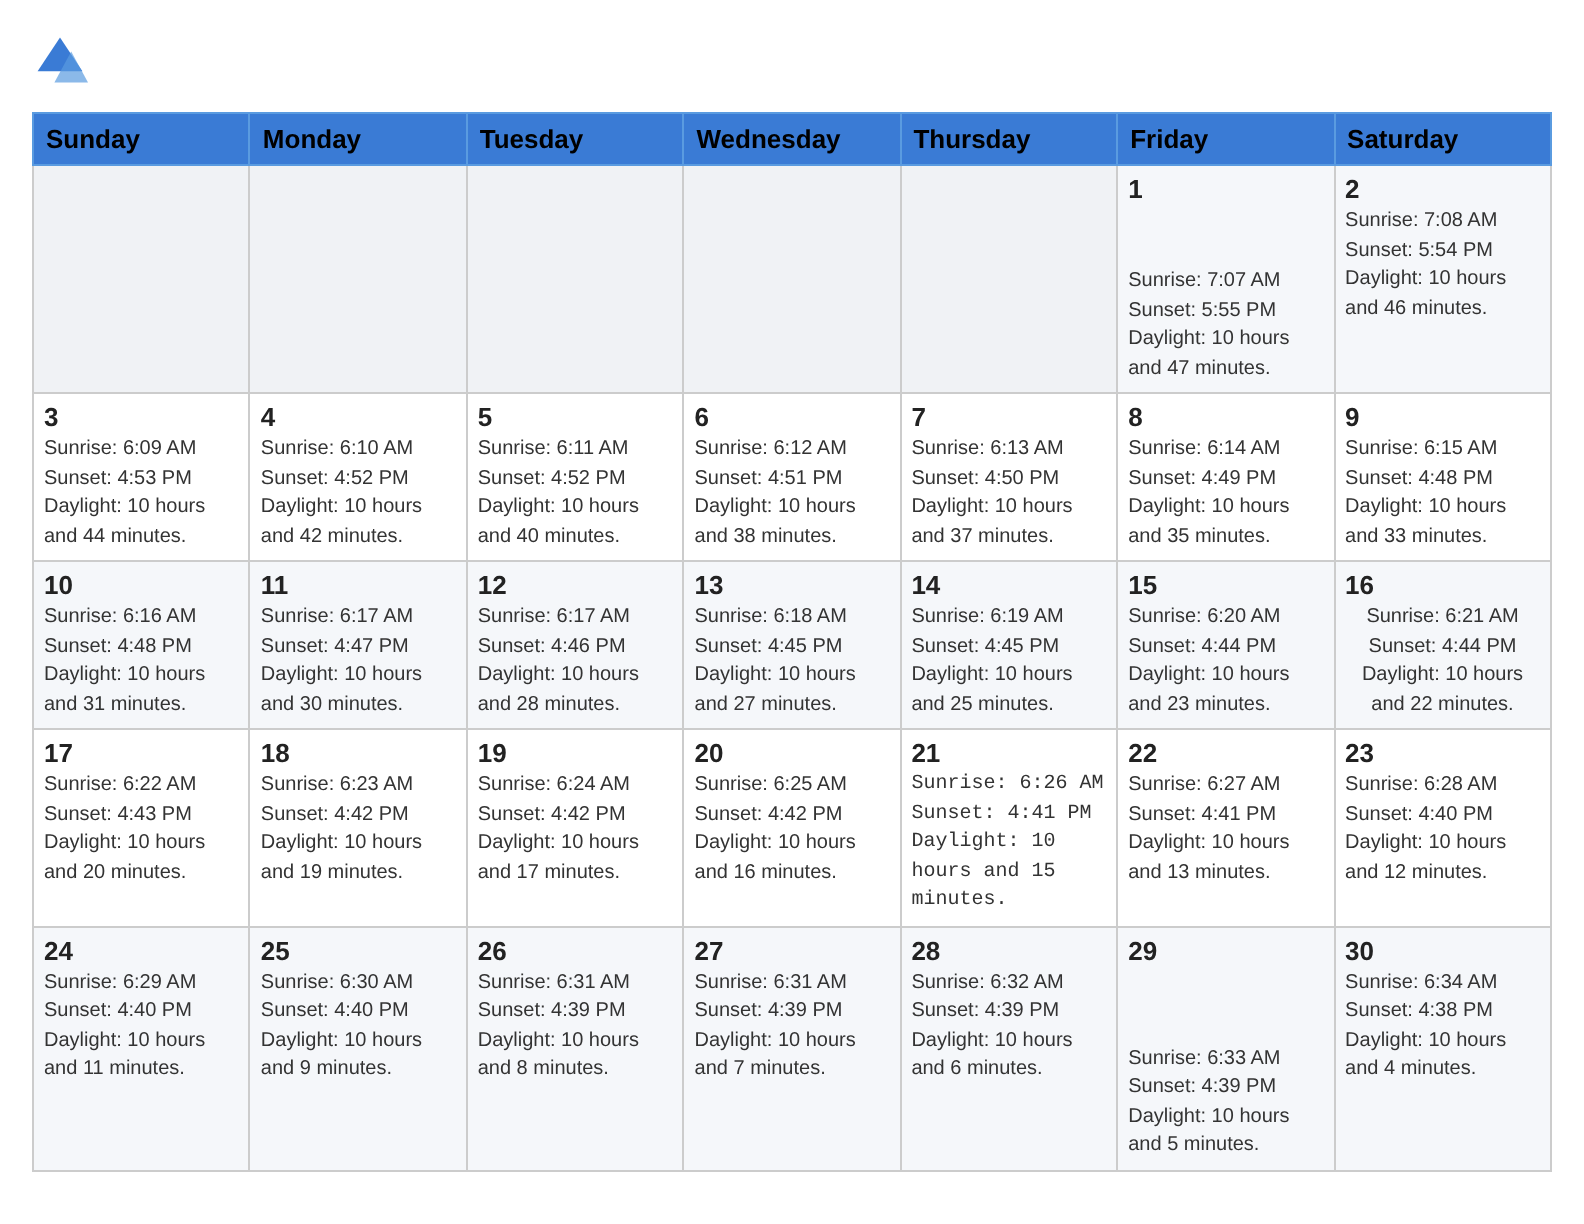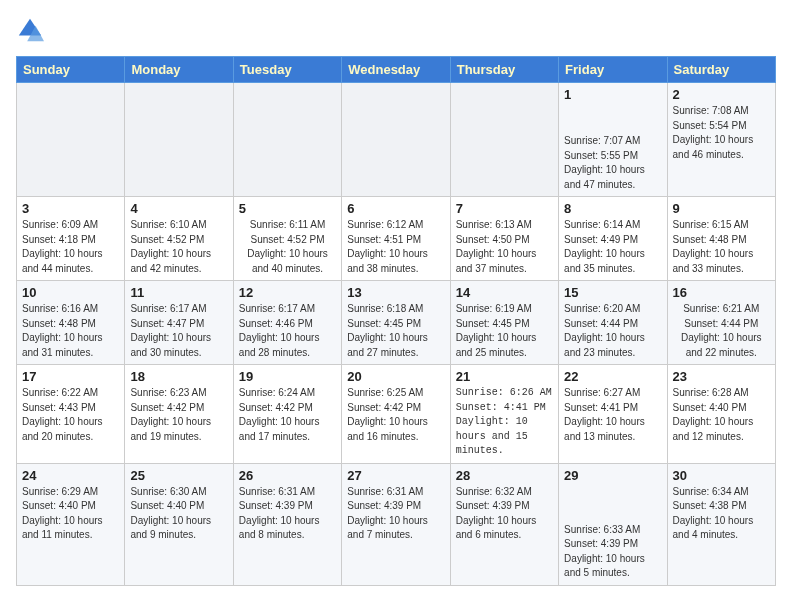--- a/index.html
+++ b/index.html
@@ -49,21 +49,21 @@
       font-size: 14px;
       color: #444;
     }
     .calendar {
       width: 100%;
       border-collapse: collapse;
       table-layout: fixed;
     }
     .calendar thead th {
       background-color: #3a7bd5;
-      color: #fef9c3;
+      color: #000000;
       font-size: 13px;
       font-weight: bold;
       padding: 5px 6px;
       text-align: left;
       border: 1px solid #5a9be0;
     }
     .calendar tbody td {
       border: 1px solid #ccc;
       vertical-align: top;
       padding: 4px 5px;
@@ -144,32 +144,32 @@
             <span class="day-number">2</span>
             <div class="day-info" style="white-space: pre-line;">Sunrise: 7:08 AM
 Sunset: 5:54 PM
 Daylight: 10 hours and 46 minutes.</div>
           </td>
         </tr>
         <tr>
           <td>
             <span class="day-number">3</span>
             <div class="day-info" style="white-space: pre-line;">Sunrise: 6:09 AM
-Sunset: 4:18 PM
+Sunset: 4:53 PM
 Daylight: 10 hours and 44 minutes.</div>
           </td>
           <td>
             <span class="day-number">4</span>
             <div class="day-info" style="white-space: pre-line;">Sunrise: 6:10 AM
 Sunset: 4:52 PM
 Daylight: 10 hours and 42 minutes.</div>
           </td>
           <td>
             <span class="day-number">5</span>
-            <div class="day-info" style="white-space: pre-line; text-align: center;">Sunrise: 6:11 AM
+            <div class="day-info" style="white-space: pre-line;">Sunrise: 6:11 AM
 Sunset: 4:52 PM
 Daylight: 10 hours and 40 minutes.</div>
           </td>
           <td>
             <span class="day-number">6</span>
             <div class="day-info" style="white-space: pre-line;">Sunrise: 6:12 AM
 Sunset: 4:51 PM
 Daylight: 10 hours and 38 minutes.</div>
           </td>
           <td>

